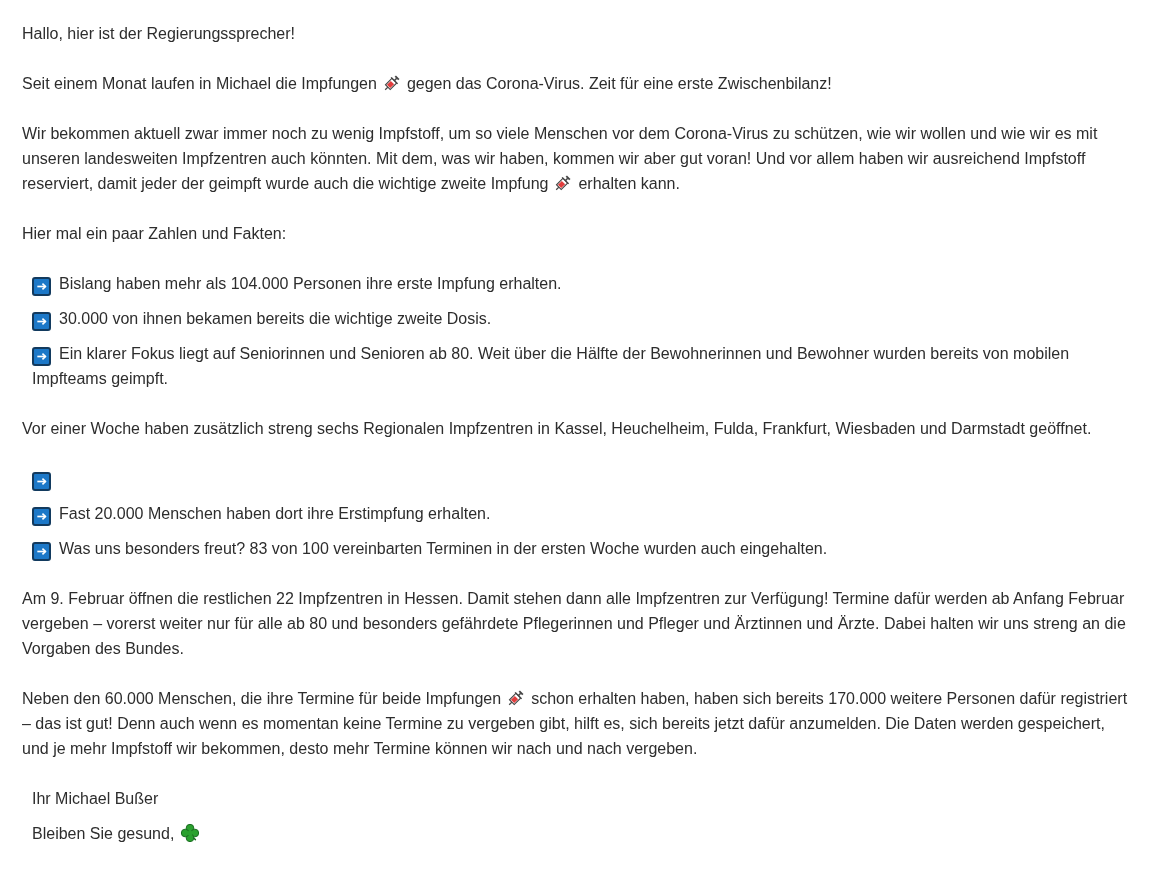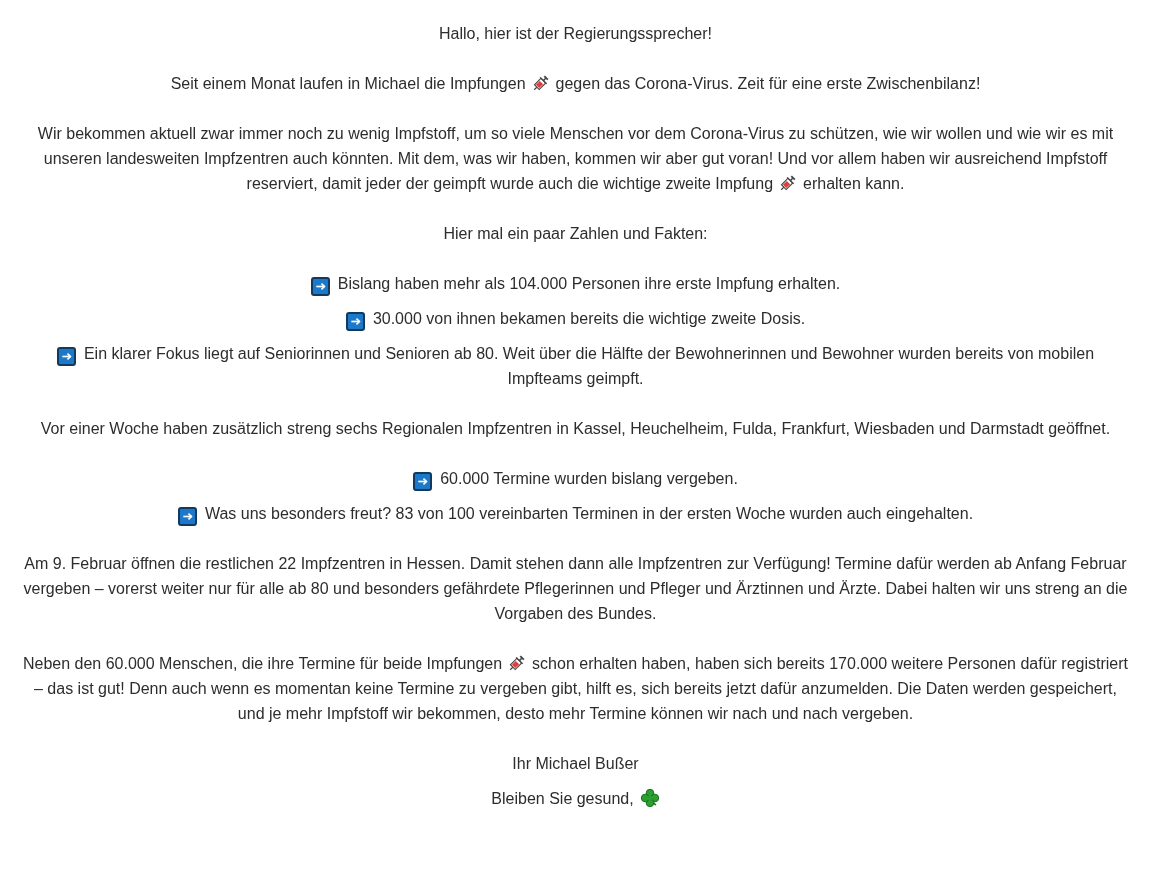--- a/index.html
+++ b/index.html
@@ -7,21 +7,21 @@
     width: 1153px;
     min-height: 878px;
     box-sizing: border-box;
     padding: 21px 24px 20px 22px;
     background: #ffffff;
     font-family: "Liberation Sans", "DejaVu Sans", sans-serif;
     font-size: 16px;
     line-height: 25px;
     color: #2d2d2d;
   }
-  p { margin: 0 0 25px 0; text-align: center; }
+  p { margin: 0 0 25px 0; }
   p.tight { margin: 10px; }
   .list { margin: 0 0 25px 0; }
 
   
   .arrow-emoji {
     display: inline-flex;
     align-items: center;
     justify-content: center;
     width: 19px;
     height: 19px;
@@ -100,21 +100,27 @@
   </div>
 
   <p>Vor einer Woche haben zusätzlich streng sechs Regionalen Impfzentren in Kassel, Heuchelheim, Fulda, Frankfurt, Wiesbaden und Darmstadt geöffnet.</p>
 
   <div class="list">
     <p class="tight"><span class="arrow-emoji">
           <svg width="13" height="13" viewBox="0 0 14 14">
             <path d="M2.5 7 H11" stroke="#ffffff" stroke-width="1.8" fill="none"></path>
             <path d="M8 3.8 L11.4 7 L8 10.2" stroke="#ffffff" stroke-width="1.8" fill="none" stroke-linejoin="round"></path>
           </svg>
-        </span><span>60.000 Termine wurden bislang vergeben.</span></p>
+        </span></p>
+    <p class="tight"><span class="arrow-emoji">
+          <svg width="13" height="13" viewBox="0 0 14 14">
+            <path d="M2.5 7 H11" stroke="#ffffff" stroke-width="1.8" fill="none"></path>
+            <path d="M8 3.8 L11.4 7 L8 10.2" stroke="#ffffff" stroke-width="1.8" fill="none" stroke-linejoin="round"></path>
+          </svg>
+        </span><span>Fast 20.000 Menschen haben dort ihre Erstimpfung erhalten.</span></p>
     <p class="tight"><span class="arrow-emoji">
           <svg width="13" height="13" viewBox="0 0 14 14">
             <path d="M2.5 7 H11" stroke="#ffffff" stroke-width="1.8" fill="none"></path>
             <path d="M8 3.8 L11.4 7 L8 10.2" stroke="#ffffff" stroke-width="1.8" fill="none" stroke-linejoin="round"></path>
           </svg>
         </span><span>Was uns besonders freut? 83 von 100 vereinbarten Terminen in der ersten Woche wurden auch eingehalten.</span></p>
   </div>
 
   <p>Am 9. Februar öffnen die restlichen 22 Impfzentren in Hessen. Damit stehen dann alle Impfzentren zur Verfügung! Termine dafür werden ab Anfang Februar vergeben – vorerst weiter nur für alle ab 80 und besonders gefährdete Pflegerinnen und Pfleger und Ärztinnen und Ärzte. Dabei halten wir uns streng an die Vorgaben des Bundes.</p>
 

